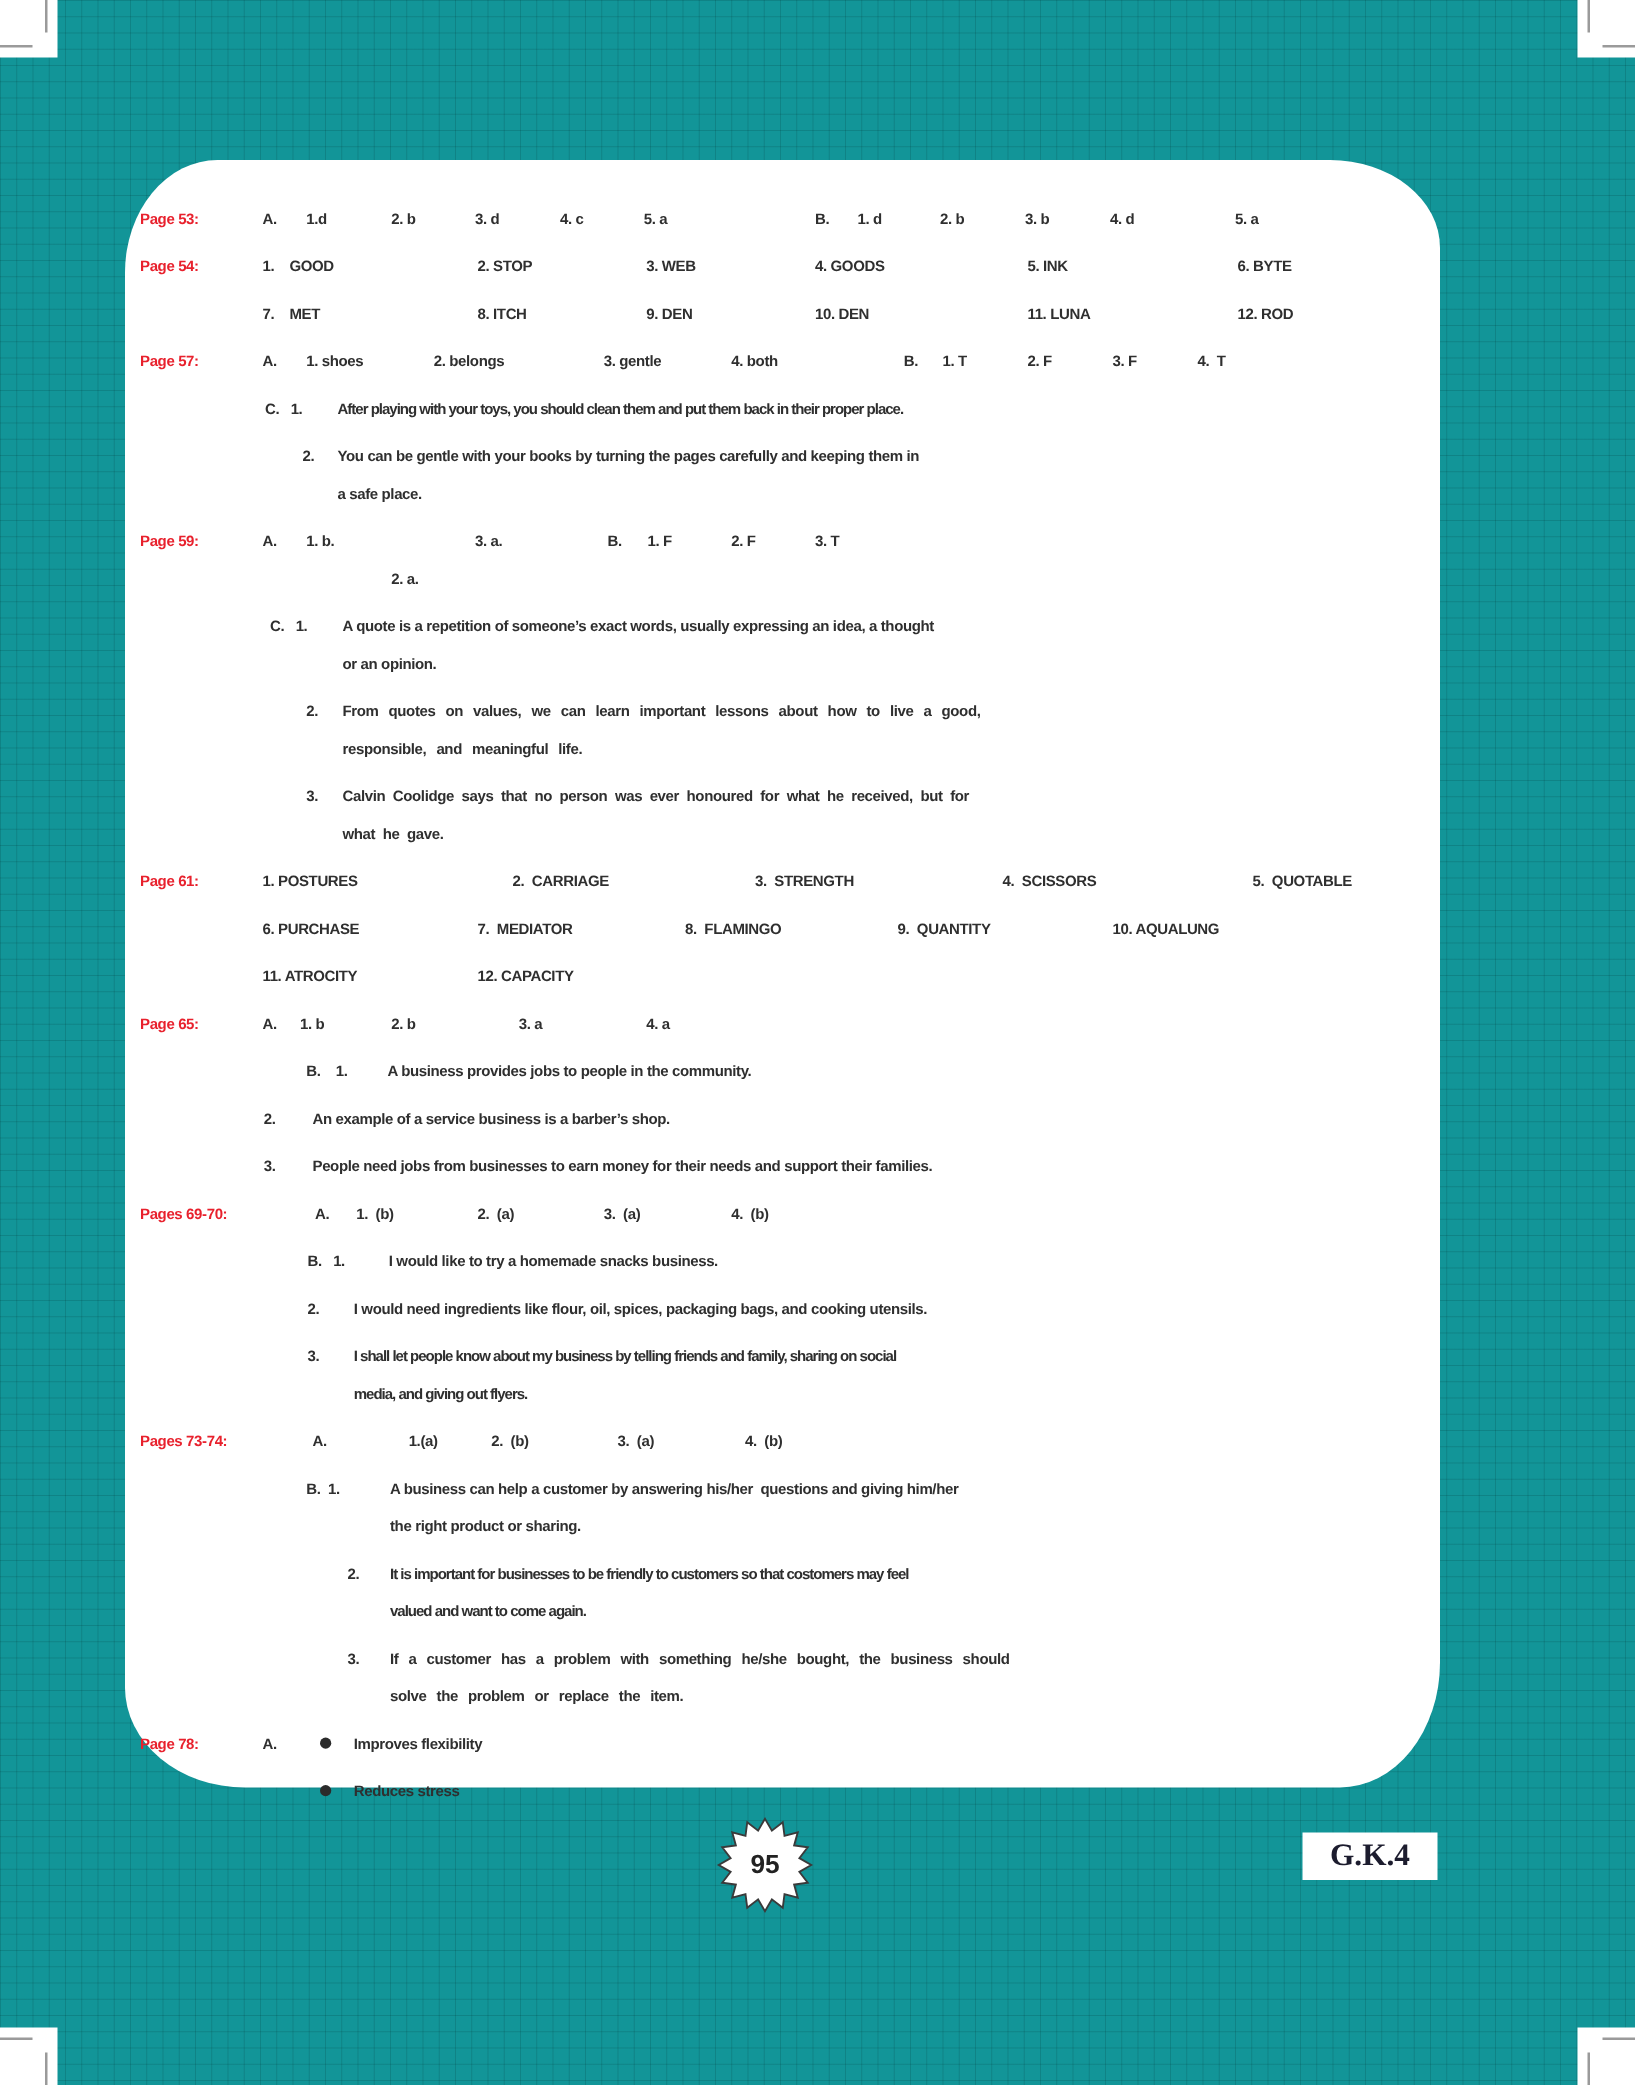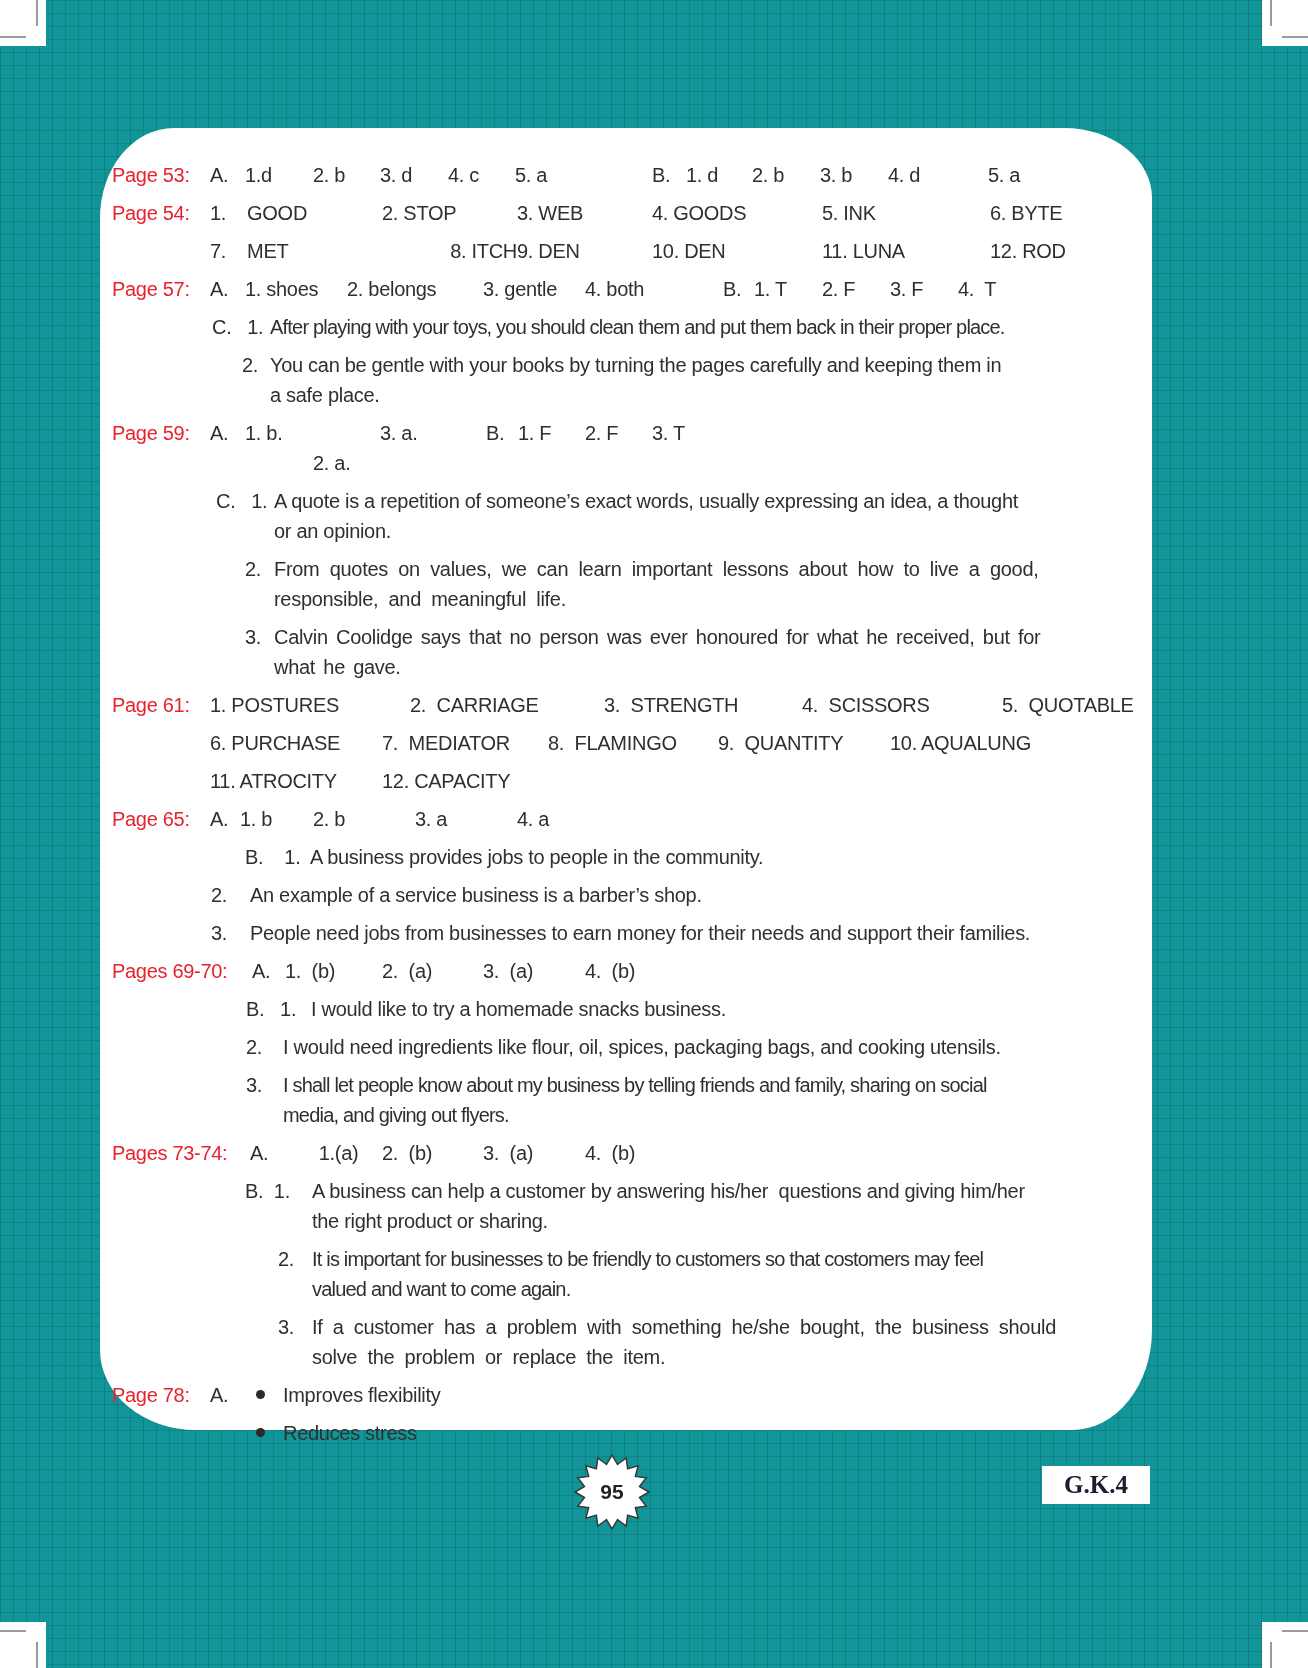--- a/index.html
+++ b/index.html
@@ -31,21 +31,21 @@
   .cm.br{right:0;bottom:0;}
   .cm.br::before{right:36px;bottom:0;width:2px;height:26px;}
   .cm.br::after{right:0;bottom:36px;width:26px;height:2px;}
 
   .blob{
     position:absolute;left:100px;top:128px;width:1052px;height:1302px;
     background:#ffffff;z-index:2;
     border-radius:74px 88px 80px 96px / 90px 70px 100px 80px;
     padding:32px 14px 0 12px;box-sizing:border-box;
   }
-  .sections{position:relative;color:#2f2f2f;font-size:20px;line-height:30px;letter-spacing:-0.3px;}
+  .sections{position:relative;color:#2f2f2f;font-size:12px;line-height:30px;letter-spacing:-0.3px;font-weight:bold;}
   .section{position:relative;}
   .sec-label{position:absolute;left:0;top:0;color:#e8212d;white-space:pre;}
   .row{margin-bottom:8px;}
   .row.cols{display:flex;}
   .cell{flex:0 0 auto;white-space:pre;}
   .row.para{display:flex;}
   .prefix{flex:0 0 auto;white-space:pre;}
   .ptext{flex:1 1 auto;white-space:pre-wrap;}
   .ptext.nowrap{white-space:pre;}
   .tight{letter-spacing:-0.8px;}
@@ -99,21 +99,21 @@
           <div class="row cols" style="margin-left: 98px;">
             <span class="cell" style="width: 172px;">1.    GOOD</span>
             <span class="cell" style="width: 135px;">2. STOP</span>
             <span class="cell" style="width: 135px;">3. WEB</span>
             <span class="cell" style="width: 170px;">4. GOODS</span>
             <span class="cell" style="width: 168px;">5. INK</span>
             <span class="cell">6. BYTE</span>
           </div>
           <div class="row cols" style="margin-left: 98px;">
             <span class="cell" style="width: 172px;">7.    MET</span>
-            <span class="cell" style="width: 135px; text-align: right;">8. ITCH</span>
+            <span class="cell" style="width: 135px;">8. ITCH</span>
             <span class="cell" style="width: 135px;">9. DEN</span>
             <span class="cell" style="width: 170px;">10. DEN</span>
             <span class="cell" style="width: 168px;">11. LUNA</span>
             <span class="cell">12. ROD</span>
           </div>
         </div>
         <div class="section">
           <span class="sec-label">Page 57:</span>
           <div class="row cols" style="margin-left: 98px;">
             <span class="cell" style="width: 35px;">A.</span>
@@ -229,21 +229,21 @@
             <span class="prefix" style="width: 37px;">3.</span>
             <div class="ptext tight">I shall let people know about my business by telling friends and family, sharing on social
 media, and giving out flyers.</div>
           </div>
         </div>
         <div class="section">
           <span class="sec-label">Pages 73-74:</span>
           <div class="row cols" style="margin-left: 138px;">
             <span class="cell" style="width: 45px;">A.</span>
             <span class="cell" style="width: 87px; text-align: center;">1.(a)</span>
-            <span class="cell" style="width: 101px;">2.  (b)</span>
+            <span class="cell" style="width: 101px; margin-left: 11px;">2.  (b)</span>
             <span class="cell" style="width: 102px;">3.  (a)</span>
             <span class="cell">4.  (b)</span>
           </div>
           <div class="row para" style="margin-left: 133px;">
             <span class="prefix" style="width: 67px;">B.  1.</span>
             <div class="ptext">A business can help a customer by answering his/her  questions and giving him/her
 the right product or sharing.</div>
           </div>
           <div class="row para" style="margin-left: 166px;">
             <span class="prefix" style="width: 34px;">2.</span>

